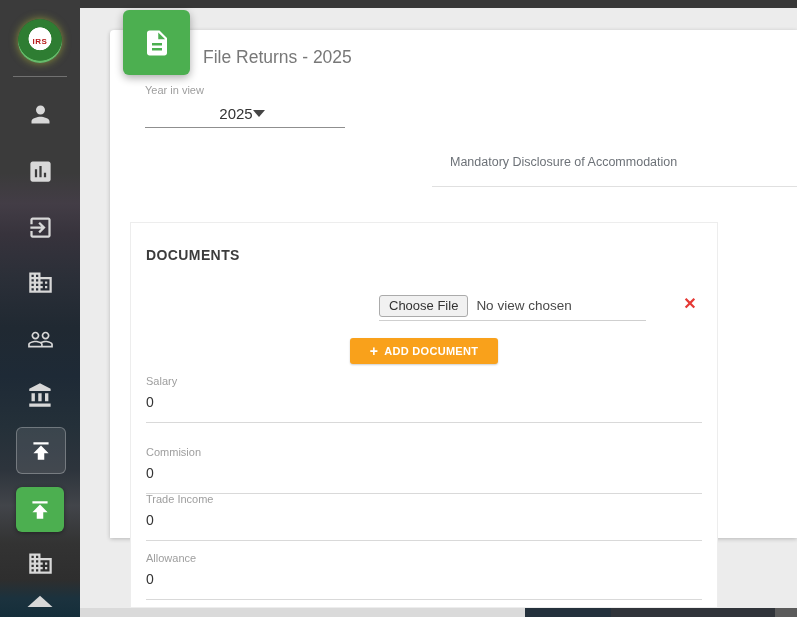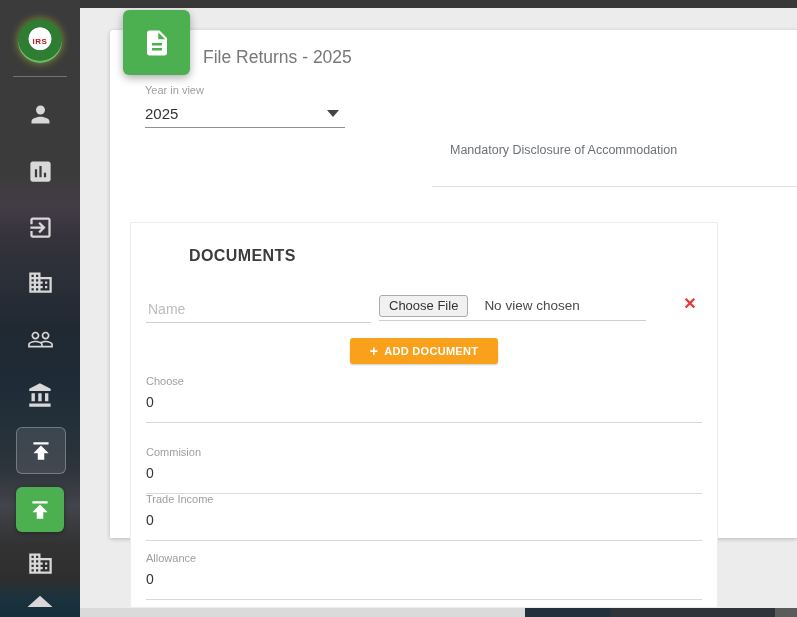--- a/index.html
+++ b/index.html
@@ -37,44 +37,44 @@
   .card{position:absolute;left:110px;top:30px;width:687px;height:508px;background:#ffffff;
     border-radius:4px 0 0 0;box-shadow:0 1px 4px rgba(0,0,0,.22);}
   .doc-tile{position:absolute;left:13px;top:-20px;width:67px;height:65px;border-radius:6px;
     background:#4caf50;box-shadow:0 3px 8px rgba(0,0,0,.32);
     display:flex;align-items:center;justify-content:center;}
   .doc-tile svg{width:30px;height:30px;fill:#ffffff;}
   .page-title{position:absolute;left:93px;top:17px;font-size:17.5px;color:#787878;}
 
   .year-label{position:absolute;left:35px;top:54px;font-size:11px;color:#9e9e9e;}
   .year-select{position:absolute;left:35px;top:70px;width:200px;height:27px;cursor:pointer;
-    border-bottom:1px solid #8f8f8f;display:flex;align-items:center;justify-content:space-between;}
+    border-bottom:1px solid #8f8f8f;display:flex;align-items:center;justify-content:center;}
   .year-value{font-size:15px;color:#333333;}
   .caret{width:0;height:0;border-left:6px solid transparent;border-right:6px solid transparent;
     border-top:7px solid #444;margin-right:6px;}
 
   
   .tab-active{position:absolute;left:20px;top:113px;width:302px;height:44px;background:#fff;
     border:1px solid #e0e0e0;border-bottom:none;border-radius:3px 3px 0 0;box-sizing:border-box;
     display:flex;align-items:center;justify-content:center;font-size:12.5px;color:#5f6368;cursor:pointer;}
-  .tab-inactive{position:absolute;left:340px;top:113px;height:44px;display:flex;align-items:flex-start;
+  .tab-inactive{position:absolute;left:340px;top:95px;height:44px;display:flex;align-items:flex-end;
     font-size:12.5px;color:#6d7278;cursor:pointer;}
   .tab-underline{position:absolute;left:322px;right:0;top:156px;height:0;border-bottom:1px solid #e0e0e0;}
 
   
   .panel{position:absolute;left:20px;top:192px;width:588px;height:386px;background:#fff;
     border:1px solid #ededed;box-sizing:border-box;}
-  .panel-heading{position:absolute;left:15px;top:24px;font-size:16px;font-weight:bold;
-    color:#3c3c3c;letter-spacing:.4px;margin-left:43px;}
+  .panel-heading{position:absolute;left:15px;top:24px;font-size:14px;font-weight:bold;
+    color:#3c3c3c;letter-spacing:.4px;}
   .name-input{position:absolute;left:15px;top:73px;width:221px;height:24px;border:none;outline:none;
     border-bottom:1px solid #cfcfcf;font-size:14px;color:#333;background:transparent;
     font-family:"Liberation Sans",sans-serif;}
   .name-input::placeholder{color:#bdbdbd;}
   .file-group{position:absolute;left:248px;top:68px;width:267px;height:29px;
-    border-bottom:1px solid #cfcfcf;display:flex;align-items:center;gap:8px;}
+    border-bottom:1px solid #cfcfcf;display:flex;align-items:center;}
   .choose-file-btn{height:22px;padding:0 9px;font-size:13px;color:#333;background:#f1f1f1;
     border:1px solid #ababab;border-radius:3px;cursor:pointer;font-family:"Liberation Sans",sans-serif;}
   .file-status{margin-left:8px;font-size:13.5px;color:#4a4a4a;}
   .remove-btn{position:absolute;left:548px;top:70px;width:22px;height:22px;border:none;background:none;
     color:#e53935;font-size:16px;font-weight:bold;cursor:pointer;line-height:22px;padding:0;}
   .add-btn{position:absolute;left:219px;top:115px;width:148px;height:26px;border:none;border-radius:3px;
     background:#f9a11b;color:#fff;font-size:11px;font-weight:bold;letter-spacing:.3px;cursor:pointer;
     display:flex;align-items:center;justify-content:center;gap:6px;box-shadow:0 1px 2px rgba(0,0,0,.2);
     font-family:"Liberation Sans",sans-serif;}
   .add-btn .plus{font-size:14px;font-weight:bold;}
@@ -169,38 +169,37 @@
     </div>
 
     <div class="tab-inactive">
       <span>Mandatory Disclosure of Accommodation</span>
     </div>
     <div class="tab-underline"></div>
 
     <section class="panel">
       <div class="panel-heading">DOCUMENTS</div>
 
-      <input class="name-input" type="text" placeholder="Name" style="">
 
       <div class="file-group">
         <button class="choose-file-btn">Choose File</button>
         <span class="file-status">No view chosen</span>
       </div>
 
       <button class="remove-btn">
         <span>✕</span>
       </button>
 
       <button class="add-btn">
         <span class="plus">+</span>
         <span>ADD DOCUMENT</span>
       </button>
 
       <div class="field" style="top:152px">
-        <span class="field-label">Choose</span>
+        <span class="field-label">Salary</span>
         <input class="field-input" type="text" value="0" style="">
       </div>
       <div class="field" style="top:223px">
         <span class="field-label">Commision</span>
         <input class="field-input" type="text" value="0" style="">
       </div>
       <div class="field" style="top:270px">
         <span class="field-label">Trade Income</span>
         <input class="field-input" type="text" value="0" style="">
       </div>

